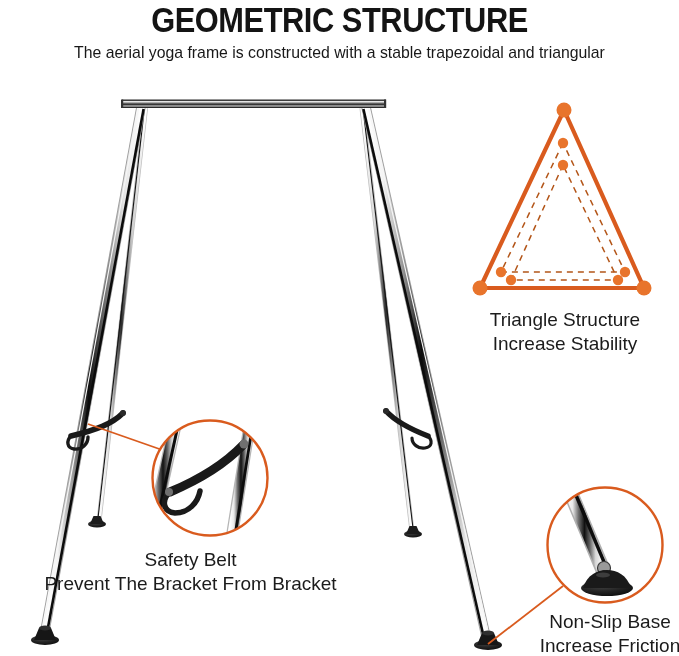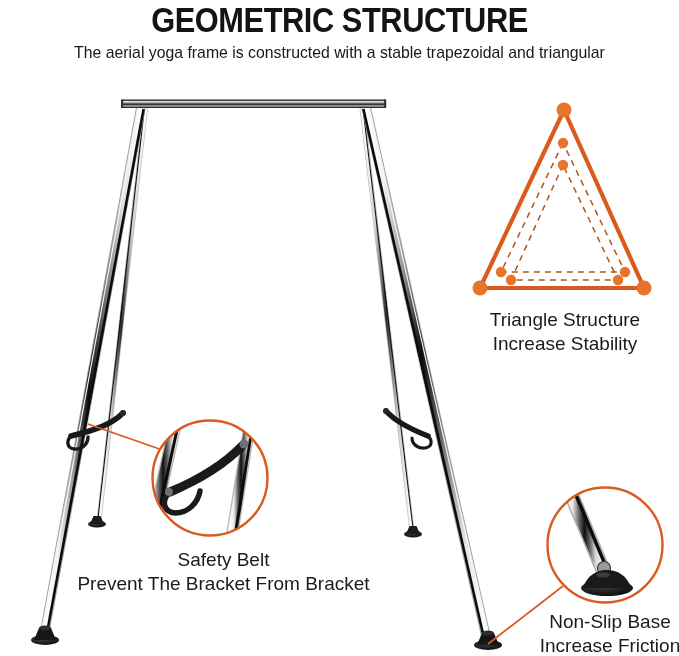--- a/index.html
+++ b/index.html
@@ -50,21 +50,21 @@
     position: absolute;
     text-align: center;
     color: #1b1b1b;
     font-size: 19px;
     line-height: 24px;
     white-space: nowrap;
   }
   .caption .line { display: block; }
 
   #cap-triangle { left: 445px; top: 308px; width: 240px; }
-  #cap-belt     { left: 36px;  top: 548px; width: 375px; }
+  #cap-belt     { left: 3px;  top: 548px; width: 375px; }
   #cap-base     { left: 500px; top: 610px; width: 220px; }
 
   
   #art {
     position: absolute;
     left: 0; top: 0;
     width: 679px;
     height: 656px;
   }
   svg { display: block; }

